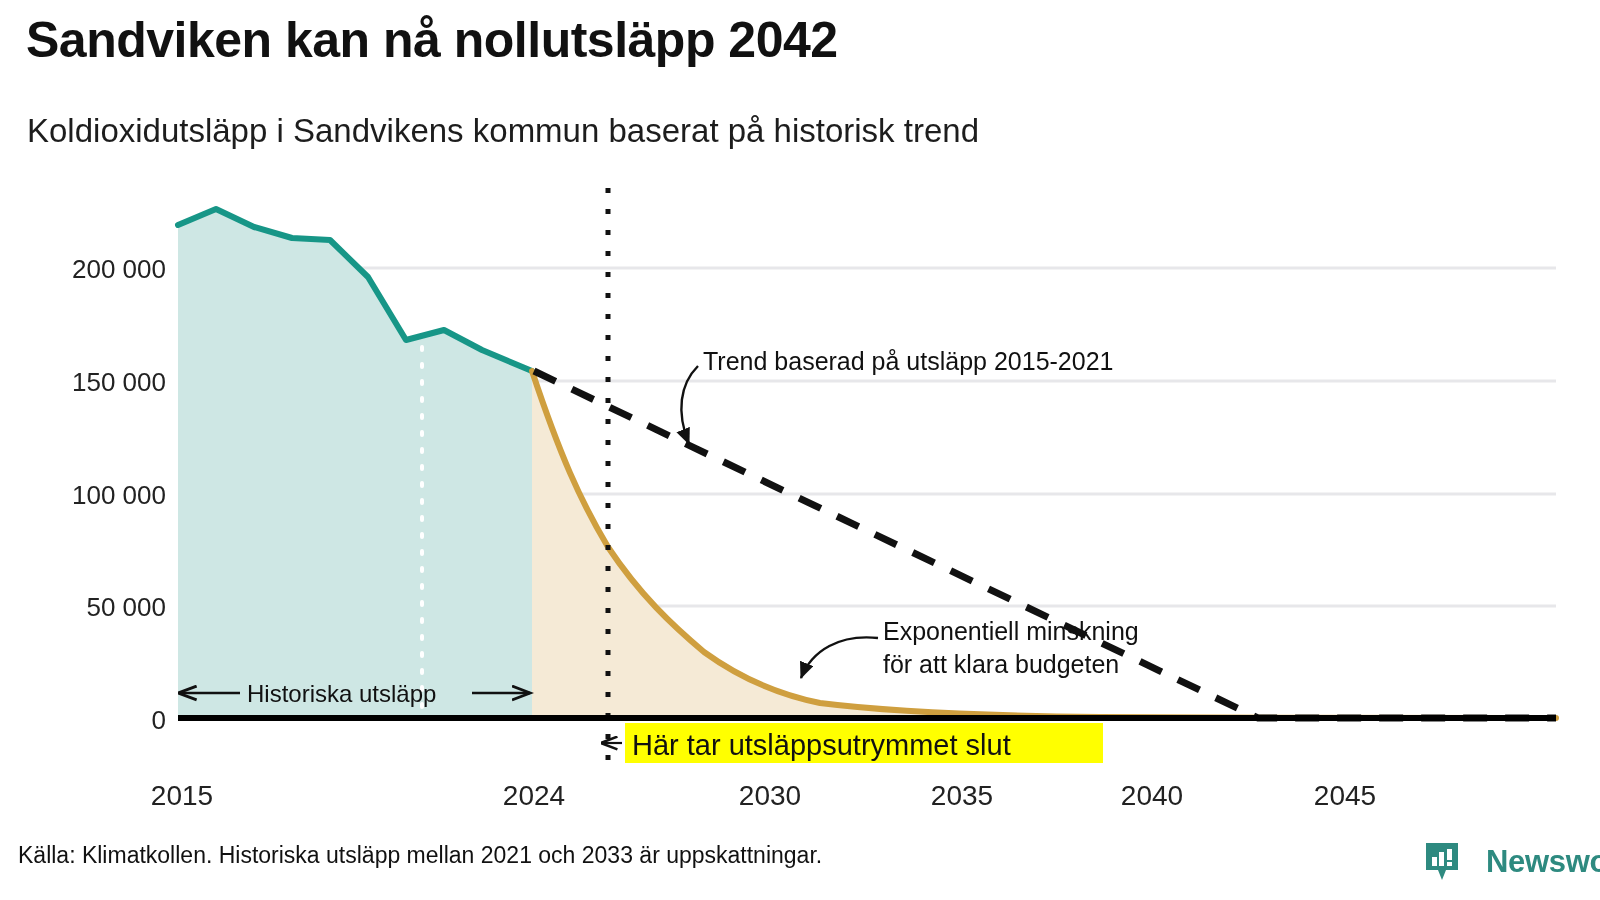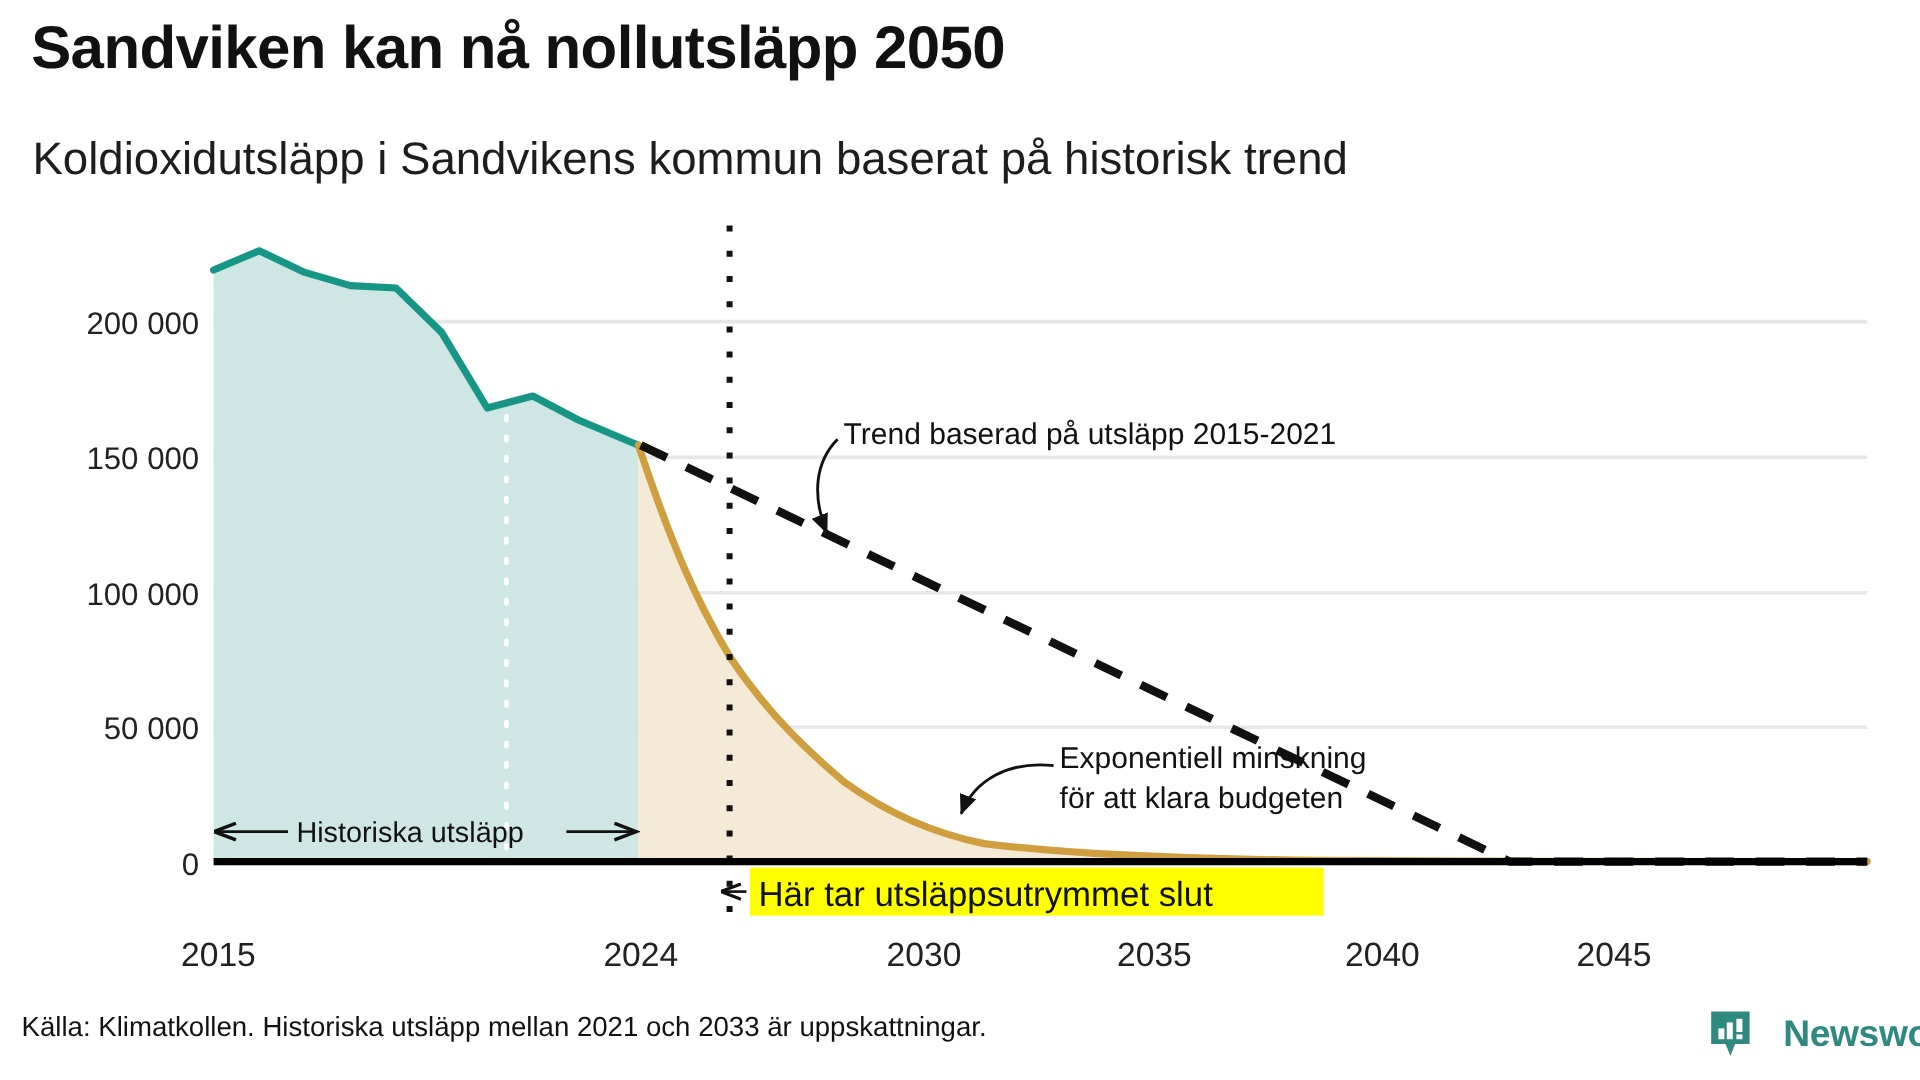--- a/index.html
+++ b/index.html
@@ -28,21 +28,21 @@
     font-weight: bold;
     letter-spacing: -0.5px;
     line-height: 1.05;
     color: #111111;
     white-space: nowrap;
   }
   .subtitle {
     position: absolute;
     left: 27px;
     top: 112px;
-    font-size: 38px;
+    font-size: 33px;
     font-weight: normal;
     color: #1d1d1d;
     white-space: nowrap;
   }
   .chart-svg {
     position: absolute;
     left: 0;
     top: 0;
   }
   .source {
@@ -93,21 +93,21 @@
     font-family: "Liberation Sans", sans-serif;
     font-size: 29px;
     fill: #111111;
   }
 </style>
 </head>
 <body>
 
 <div id="root">
 
-  <div class="title">Sandviken kan nå nollutsläpp 2050</div>
+  <div class="title">Sandviken kan nå nollutsläpp 2042</div>
   <div class="subtitle">Koldioxidutsläpp i Sandvikens kommun baserat på historisk trend</div>
 
   <svg class="chart-svg" width="1600" height="830" viewBox="0 0 1600 830">
 
     <defs>
       <marker id="arrowEnd" markerWidth="9" markerHeight="9" refX="7.5" refY="3.2" orient="auto" markerUnits="strokeWidth">
         <path d="M0,0.3 L7.6,3.2 L0,6.1" fill="none" stroke="#111" stroke-width="1.2"></path>
       </marker>
       <marker id="arrowStart" markerWidth="9" markerHeight="9" refX="1.5" refY="3.2" orient="auto" markerUnits="strokeWidth">
         <path d="M7.6,0.3 L0,3.2 L7.6,6.1" fill="none" stroke="#111" stroke-width="1.2"></path>

